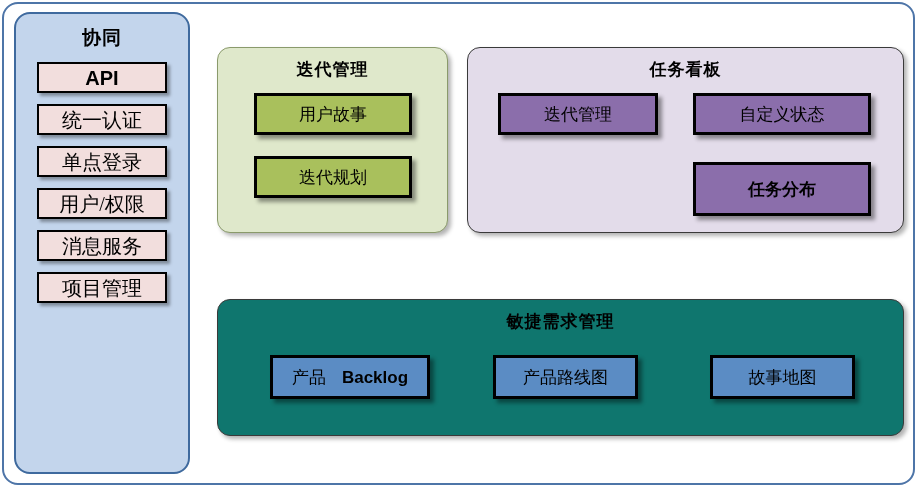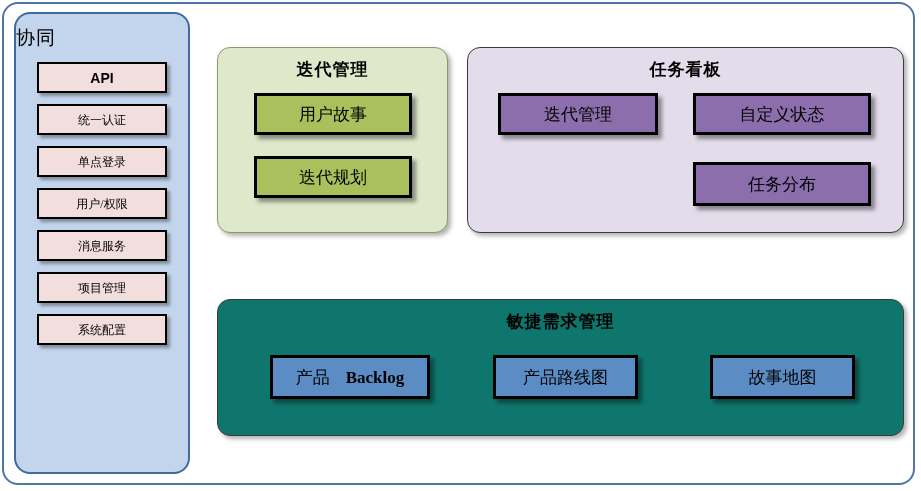--- a/index.html
+++ b/index.html
@@ -45,23 +45,23 @@
     background: #c3d5ec;
     border: 2px solid #3f6a9e;
     border-radius: 16px;
     box-sizing: border-box;
   }
   .sidebar-title {
     position: absolute;
     left: 0;
     top: 11px;
     width: 100%;
-    text-align: left;
+    text-align: center;
     font-size: 19px;
-    font-weight: normal;
+    font-weight: bold;
     color: #000000;
     letter-spacing: 1px;
   }
   .sidebar-items {
     position: absolute;
     left: 21px;
     top: 48px;
     width: 130px;
   }
   .sidebar-item {
@@ -72,28 +72,28 @@
     background: #f2dedd;
     border: 2.5px solid #000000;
     box-sizing: border-box;
     display: flex;
     align-items: center;
     justify-content: center;
     box-shadow: 3px 3px 3px rgba(0,0,0,0.35);
   }
   .sidebar-item .lbl {
     font-family: "Liberation Serif", "DejaVu Serif", serif;
-    font-size: 12px;
+    font-size: 20px;
     color: #000000;
     line-height: 1;
   }
   .sidebar-item.is-api .lbl {
     font-family: "Liberation Sans", "DejaVu Sans", sans-serif;
     font-weight: bold;
-    font-size: 14px;
+    font-size: 20px;
   }
 
   
   .group {
     position: absolute;
     box-sizing: border-box;
     border-radius: 13px;
     box-shadow: 3px 3px 4px rgba(0,0,0,0.30);
   }
   .group-title {
@@ -154,32 +154,32 @@
   .node.blue  { background: #5b8cc4; }
 
   
   .n-userstory { left: 36px; top: 45px;  width: 158px; height: 42px; }
   .n-iterplan  { left: 36px; top: 108px; width: 158px; height: 42px; }
 
   
   .n-taskcard  { left: 30px;  top: 45px;  width: 160px; height: 42px; }
   .n-custstate { left: 225px; top: 45px;  width: 178px; height: 42px; }
   .n-burndown  { left: 30px;  top: 114px; width: 160px; height: 42px; }
-  .n-taskdist  { left: 225px; top: 114px; width: 178px; height: 44px; }
+  .n-taskdist  { left: 225px; top: 114px; width: 178px; height: 54px; font-weight: bold; }
 
   
   .n-backlog   { left: 52px;  top: 55px; width: 160px; height: 44px; }
   .n-roadmap   { left: 275px; top: 55px; width: 145px; height: 44px; }
   .n-storymap  { left: 492px; top: 55px; width: 145px; height: 44px; }
 
   .n-backlog .lbl {
     font-family: "Liberation Serif", "DejaVu Serif", serif;
   }
   .n-backlog .lbl b {
-    font-family: Liberation Serif, serif;
+    font-family: Liberation Sans, sans-serif;
     font-weight: bold;
     margin-left: 16px;
   }
 </style>
 </head>
 <body>
 
 <div id="canvas">
 
   <div class="outer-frame"></div>
@@ -207,23 +207,20 @@
       </div>
 
       <div class="sidebar-item">
         <span class="lbl">消息服务</span>
       </div>
 
       <div class="sidebar-item">
         <span class="lbl">项目管理</span>
       </div>
 
-      <div class="sidebar-item">
-        <span class="lbl">系统配置</span>
-      </div>
 
     </div>
   </div>
 
   <div class="group group-iteration">
     <div class="group-title">迭代管理</div>
 
     <div class="node green n-userstory">
       <span class="lbl">用户故事</span>
     </div>

